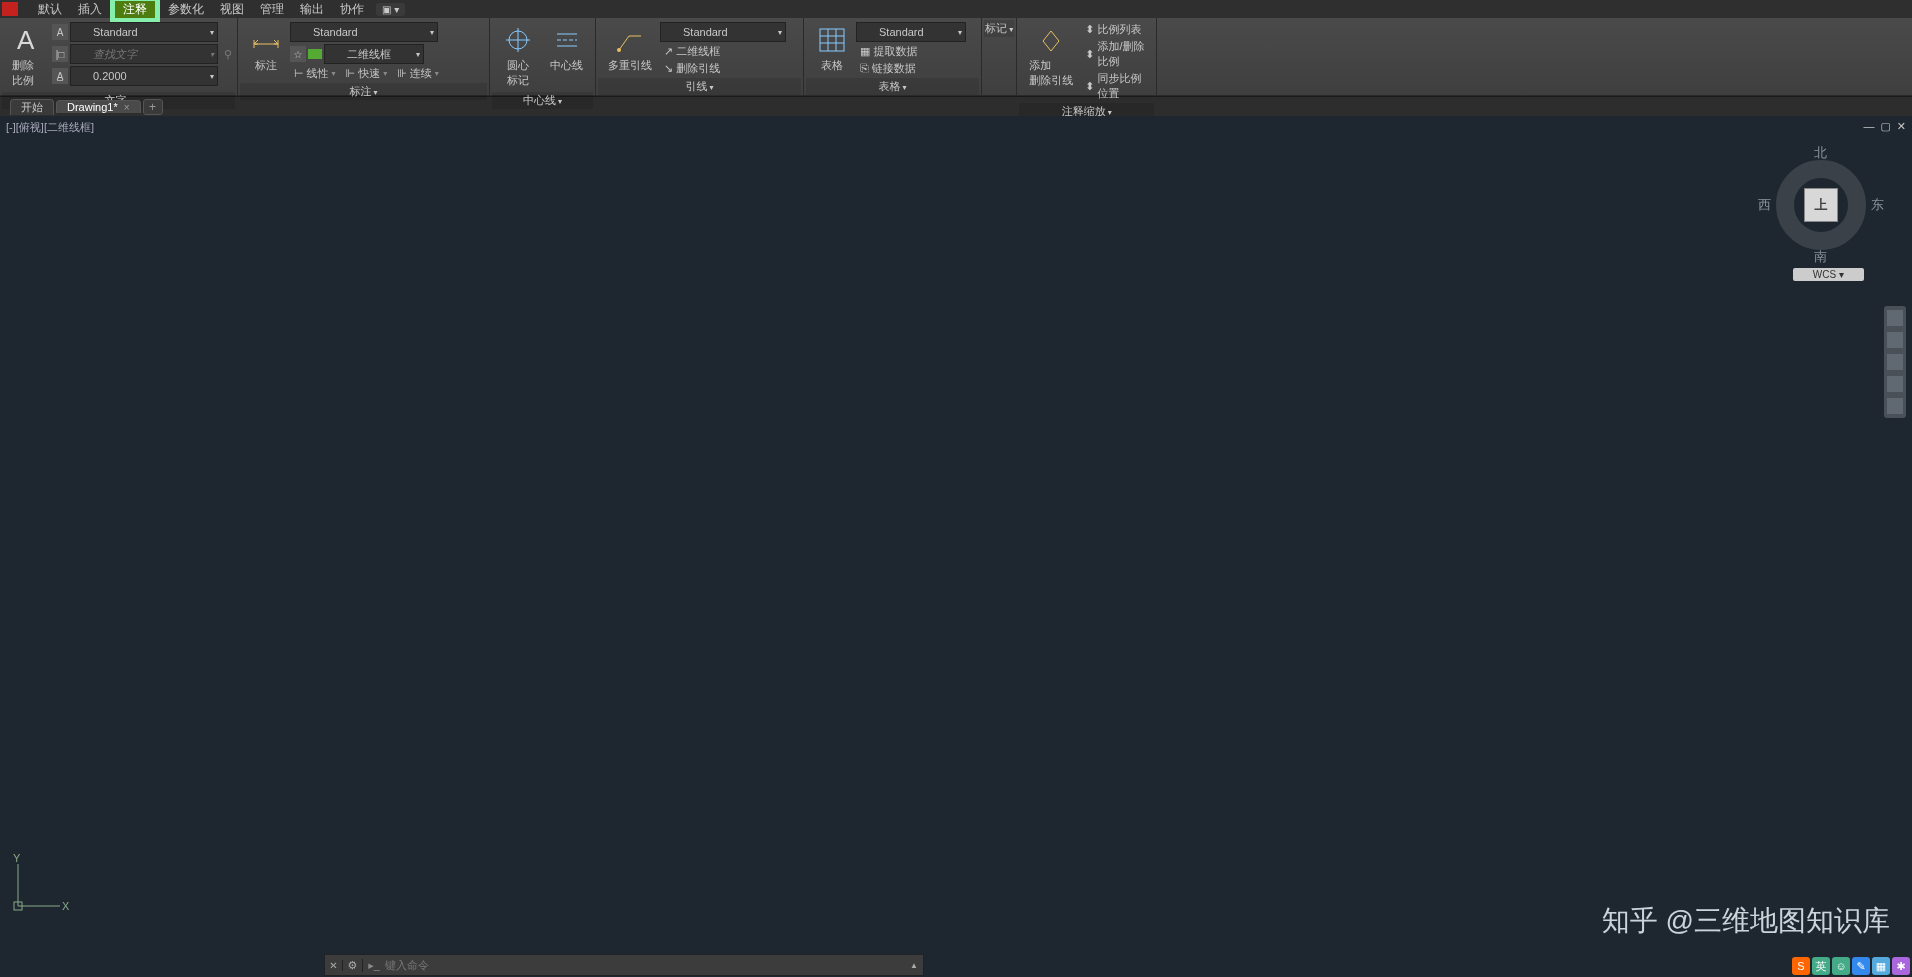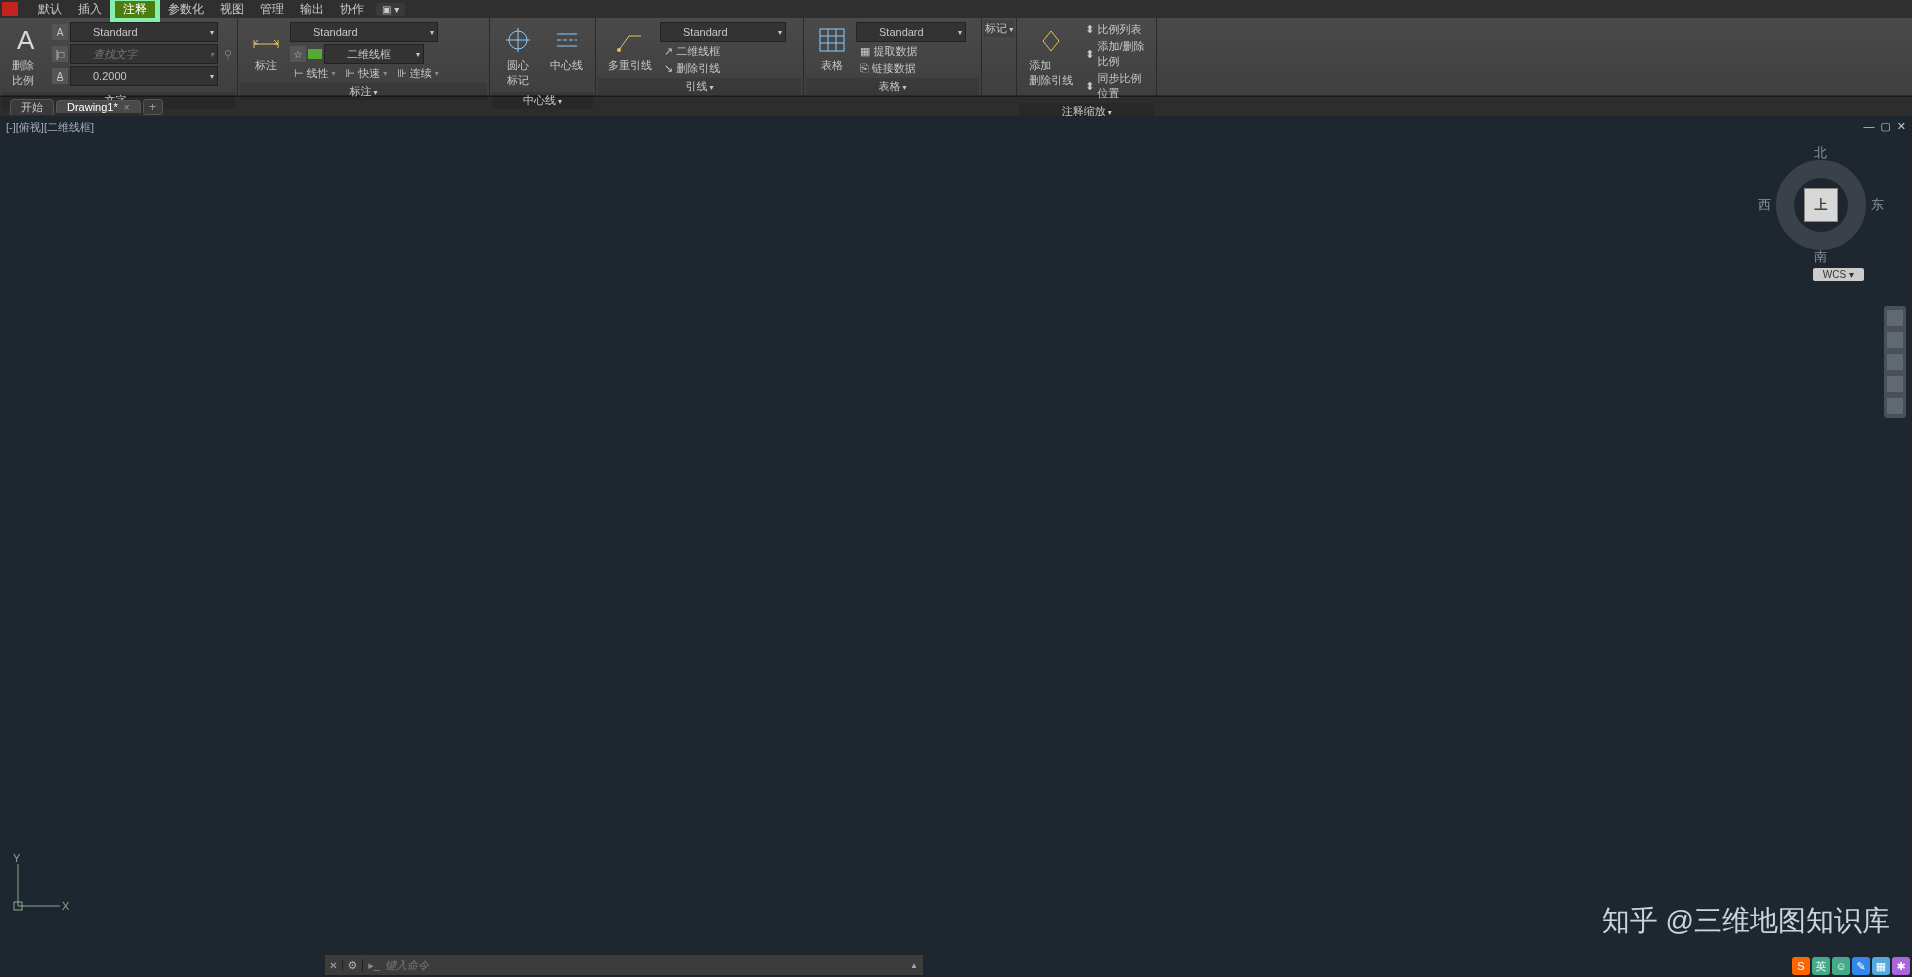--- a/index.html
+++ b/index.html
@@ -45,38 +45,38 @@
 .canvas{position:relative;height:860px;background:#1e2730}
 .view-label{position:absolute;top:4px;left:6px;color:#aab;font-size:11px}
 .win-ctrl{position:absolute;top:4px;right:6px;color:#c8c8c8;font-size:11px;display:flex;gap:6px}
 .win-ctrl span{cursor:pointer}
 
 .viewcube{position:absolute;top:34px;right:36px;width:110px;height:110px}
 .vc-ring{position:absolute;inset:10px;border:18px solid #3a4148;border-radius:50%}
 .vc-face{position:absolute;top:38px;left:38px;width:34px;height:34px;background:#d8d8d8;color:#444;font-size:13px;display:flex;align-items:center;justify-content:center;font-weight:bold;border:1px solid #888}
 .vc-dir{position:absolute;color:#8a929b;font-size:13px}
 .vc-n{top:-6px;left:48px}.vc-s{bottom:-6px;left:48px}.vc-w{top:46px;left:-8px}.vc-e{top:46px;right:-8px}
-.wcs{position:absolute;top:152px;right:48px;background:#ccc;color:#333;font-size:10px;padding:1px 10px;border-radius:2px}
+.wcs{position:absolute;top:152px;right:48px;background:#ccc;color:#333;font-size:10px;padding:1px 20px;border-radius:2px}
 
 .navbar{position:absolute;top:190px;right:6px;width:22px;background:#4a5058;border-radius:3px;display:flex;flex-direction:column;gap:6px;padding:4px 0;align-items:center}
 .nav-ico{width:16px;height:16px;background:#606872;cursor:pointer}
 
 .drawing{position:absolute;inset:0}
 
 .ucs{position:absolute;bottom:62px;left:10px}
 .ucs line{stroke:#8a8;stroke-width:1}
 .ucs text{fill:#8a8;font-size:11px}
 
 .watermark{position:absolute;bottom:36px;right:22px;color:#d8e3ea;font-size:28px;font-weight:500;opacity:.92}
 
 .cmdbar{position:absolute;bottom:0;left:324px;width:600px;height:22px;background:#3c3c3c;border:1px solid #222;display:flex;align-items:center}
 .cmd-close{width:18px;text-align:center;color:#aaa;font-size:10px;border-right:1px solid #222;cursor:pointer}
 .cmd-cfg{width:20px;text-align:center;color:#aaa;font-size:11px;border-right:1px solid #222;cursor:pointer}
 .cmd-prompt{width:22px;text-align:center;color:#888;font-size:11px}
-.cmd-input{flex:1;color:#777;font-size:11px;font-style:italic}
+.cmd-input{flex:1;color:#777;font-size:11px;}
 .cmd-up{width:18px;text-align:center;color:#aaa;font-size:8px;cursor:pointer}
 
 .ime{position:absolute;bottom:2px;right:2px;display:flex;gap:2px}
 .ime-box{width:18px;height:18px;border-radius:3px;display:flex;align-items:center;justify-content:center;font-size:11px;color:#fff}
 .ime-s{background:#f60}
 .ime-b{background:#4a8}
 .ime-c{background:#38e}
 .ime-d{background:#5ad}
 .ime-e{background:#a6d}
 .ime-t{background:#4a8;color:#fff}

